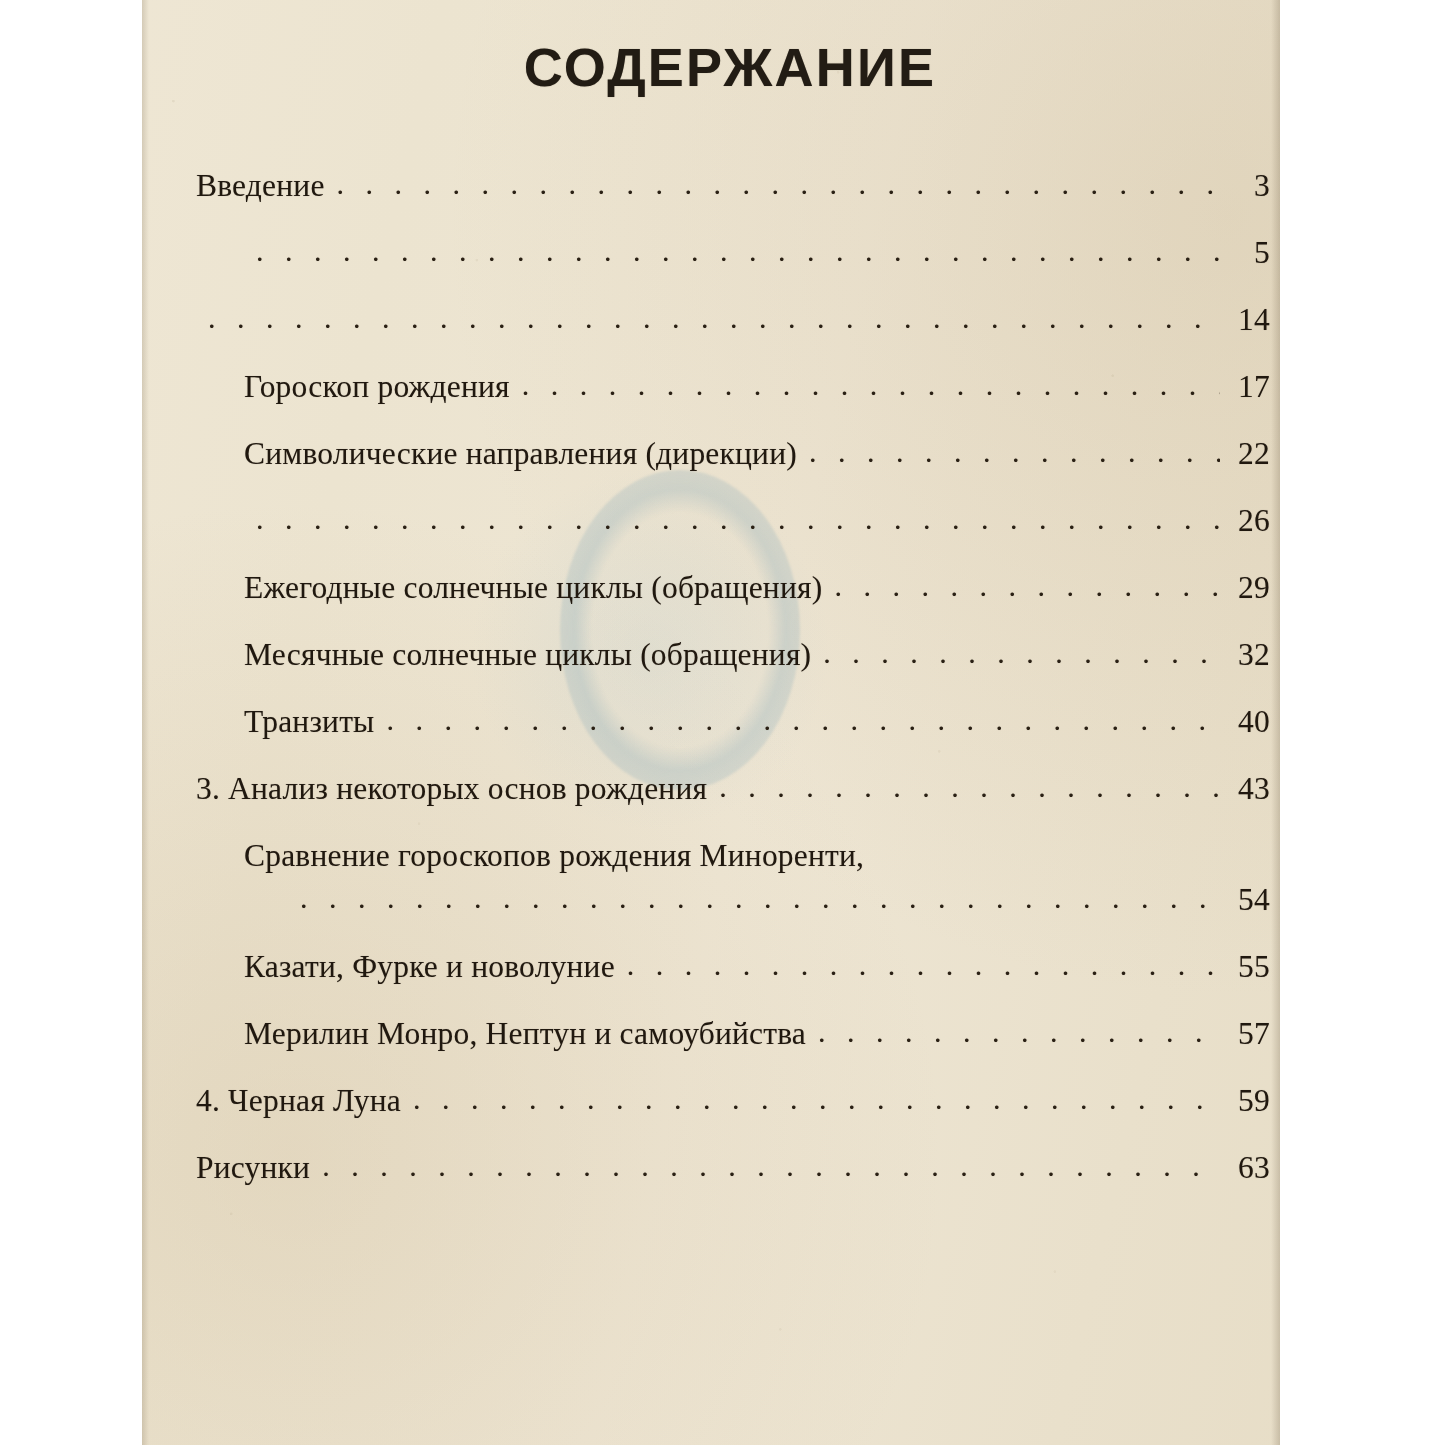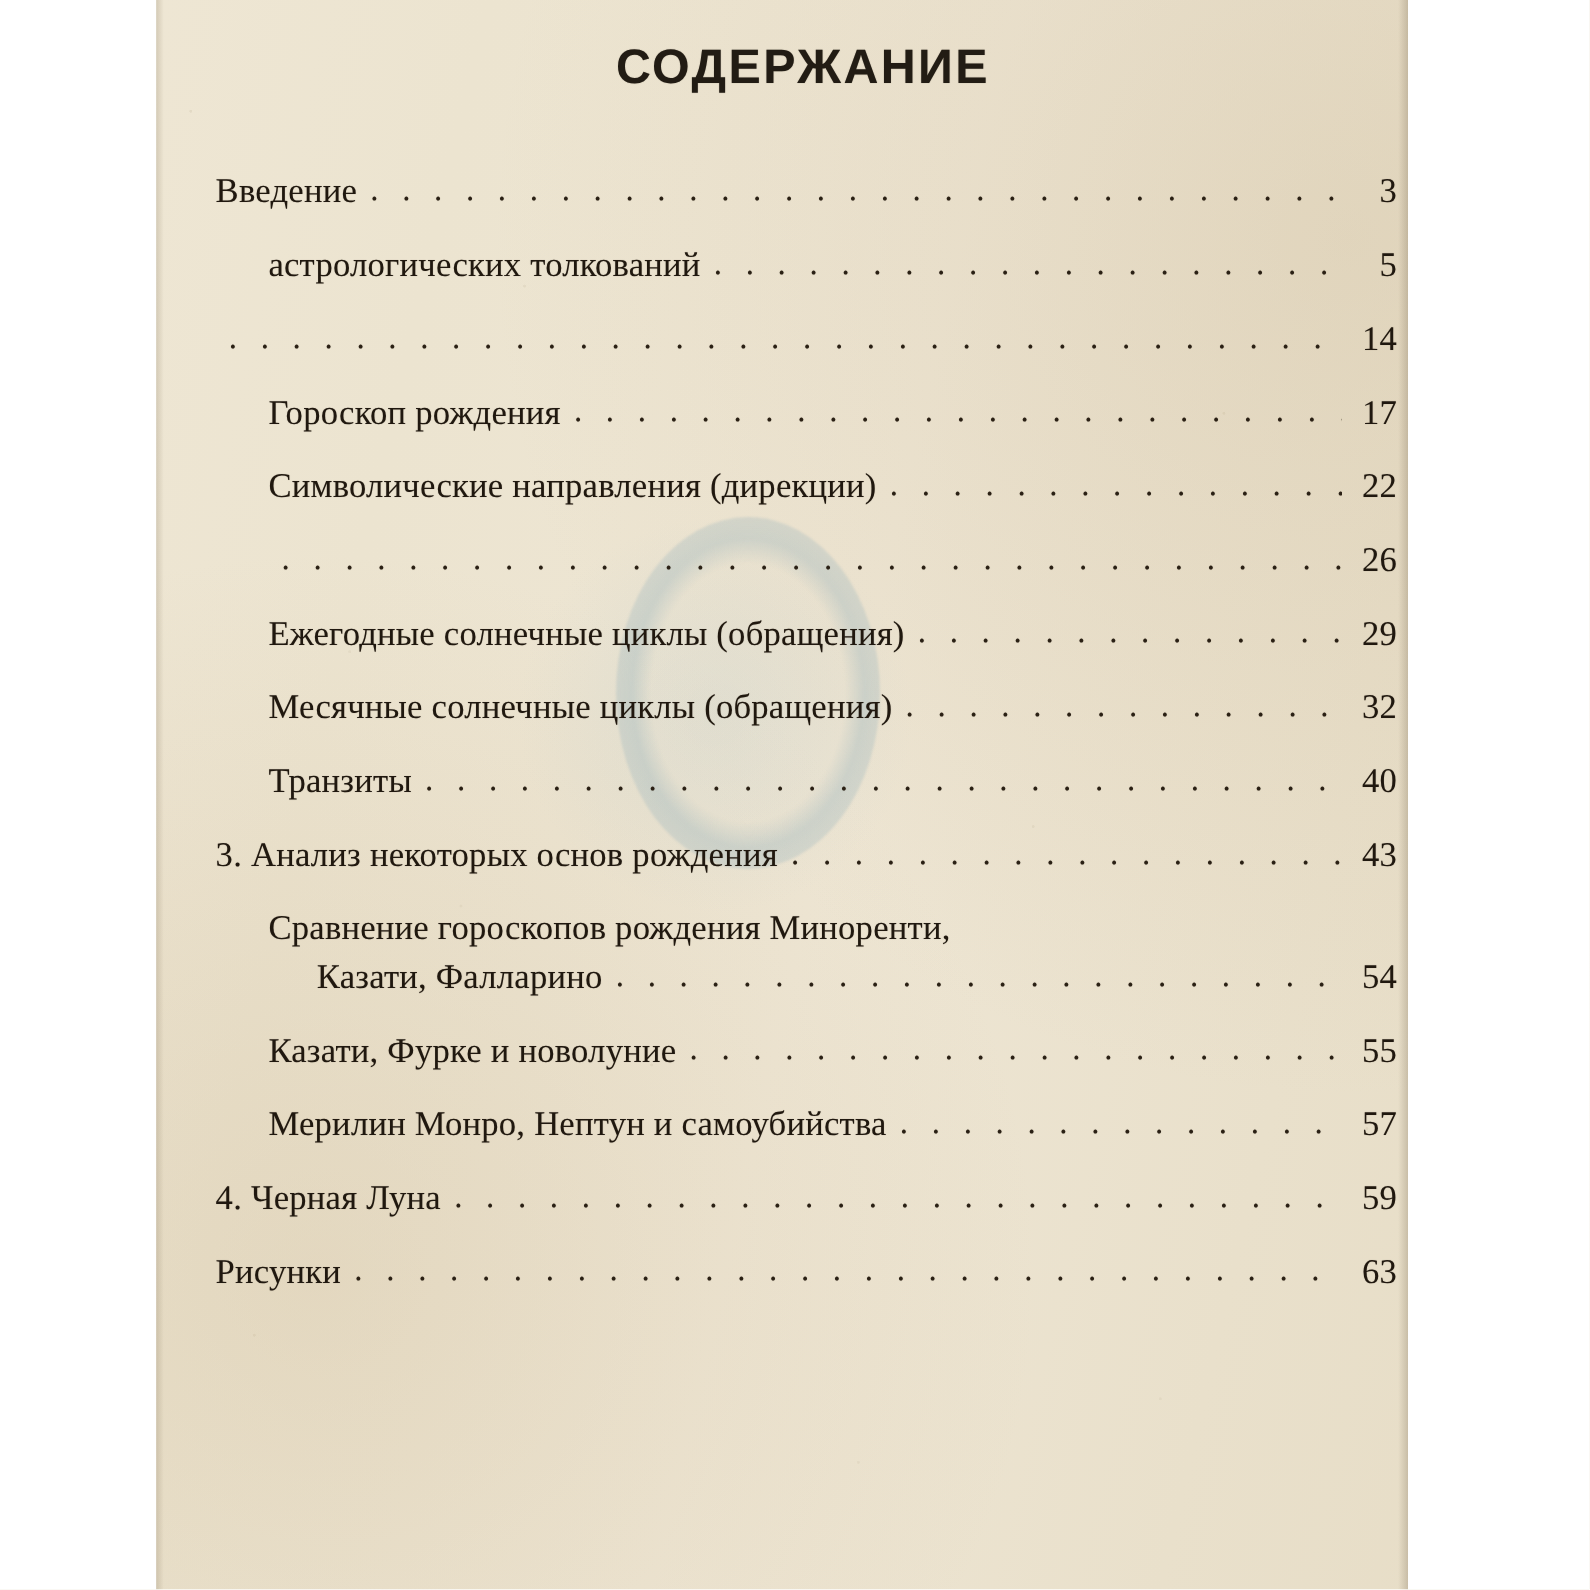--- a/index.html
+++ b/index.html
@@ -97,21 +97,21 @@
     height: 1445px;
     z-index: 4;
     box-sizing: border-box;
     padding: 0 175px 0 196px;
   }
 
   .toc-title {
     text-align: center;
     font-family: "Liberation Sans", sans-serif;
     font-weight: bold;
-    font-size: 44px;
+    font-size: 54px;
     letter-spacing: 2.2px;
     color: #221c14;
     margin: 18px 0 0 -6px;
     padding-top: 18px;
     text-shadow: 0 0 1px rgba(40,30,15,0.35);
   }
 
   .toc-list {
     margin-top: 70px;
   }
@@ -170,21 +170,20 @@
     <div class="toc-list">
 
       <div class="row ind1">
         <span class="label">Введение</span>
         <span class="leader">. . . . . . . . . . . . . . . . . . . . . . . . . . . . . . . . . . . . . . . . . . . . . . . . . . . . . . . . . . . .</span>
         <span class="page">3</span>
       </div>
 
 
       <div class="row ind2">
-        <span class="label">астрологических толкований</span>
         <span class="leader">. . . . . . . . . . . . . . . . . . . . . . . . . . . . . . . . . . . . . . . . . . . . . . . . . . . . . . . . . . . .</span>
         <span class="page">5</span>
       </div>
 
       <div class="row ind1">
         <span class="leader">. . . . . . . . . . . . . . . . . . . . . . . . . . . . . . . . . . . . . . . . . . . . . . . . . . . . . . . . . . . .</span>
         <span class="page">14</span>
       </div>
 
       <div class="row ind2">
@@ -228,21 +227,20 @@
         <span class="page">43</span>
       </div>
 
       <div class="row ind2 no-leader no-page wrapline">
         <span class="label">Сравнение гороскопов рождения Миноренти,</span>
         <span class="leader">. . . . . . . . . . . . . . . . . . . . . . . . . . . . . . . . . . . . . . . . . . . . . . . . . . . . . . . . . . . .</span>
         <span class="page"></span>
       </div>
 
       <div class="row ind3">
-        <span class="label">Казати, Фалларино</span>
         <span class="leader">. . . . . . . . . . . . . . . . . . . . . . . . . . . . . . . . . . . . . . . . . . . . . . . . . . . . . . . . . . . .</span>
         <span class="page">54</span>
       </div>
 
       <div class="row ind2">
         <span class="label">Казати, Фурке и новолуние</span>
         <span class="leader">. . . . . . . . . . . . . . . . . . . . . . . . . . . . . . . . . . . . . . . . . . . . . . . . . . . . . . . . . . . .</span>
         <span class="page">55</span>
       </div>
 

